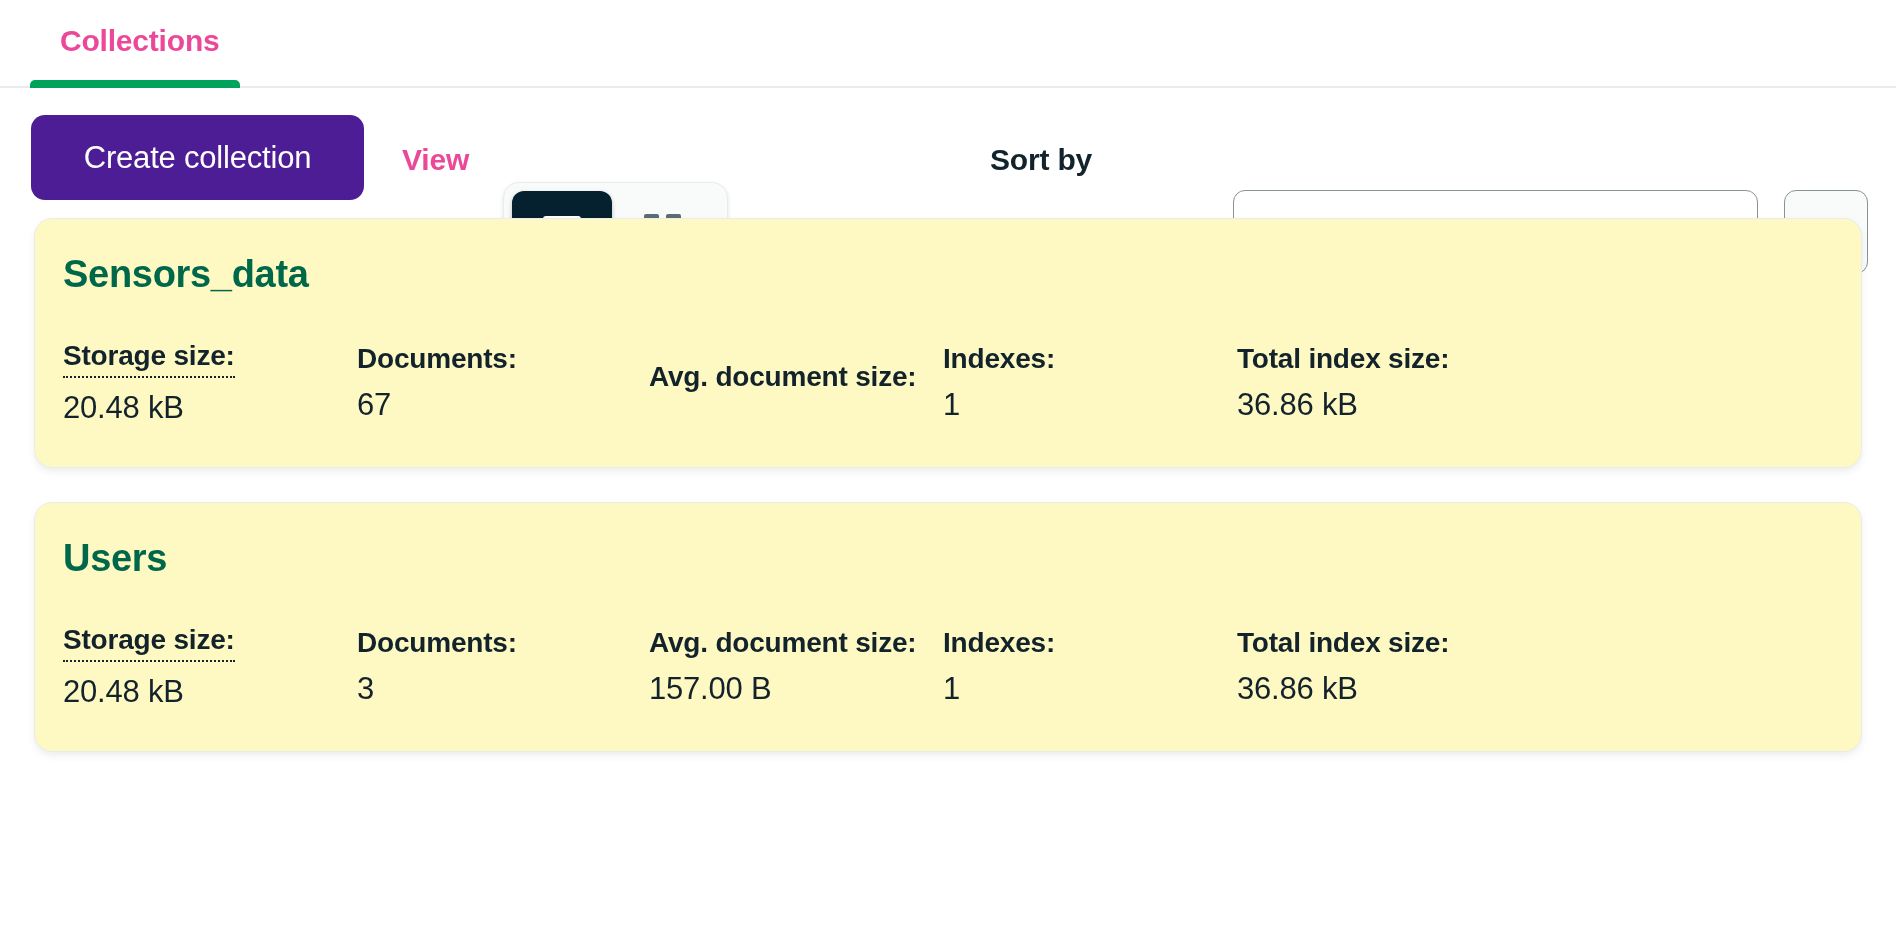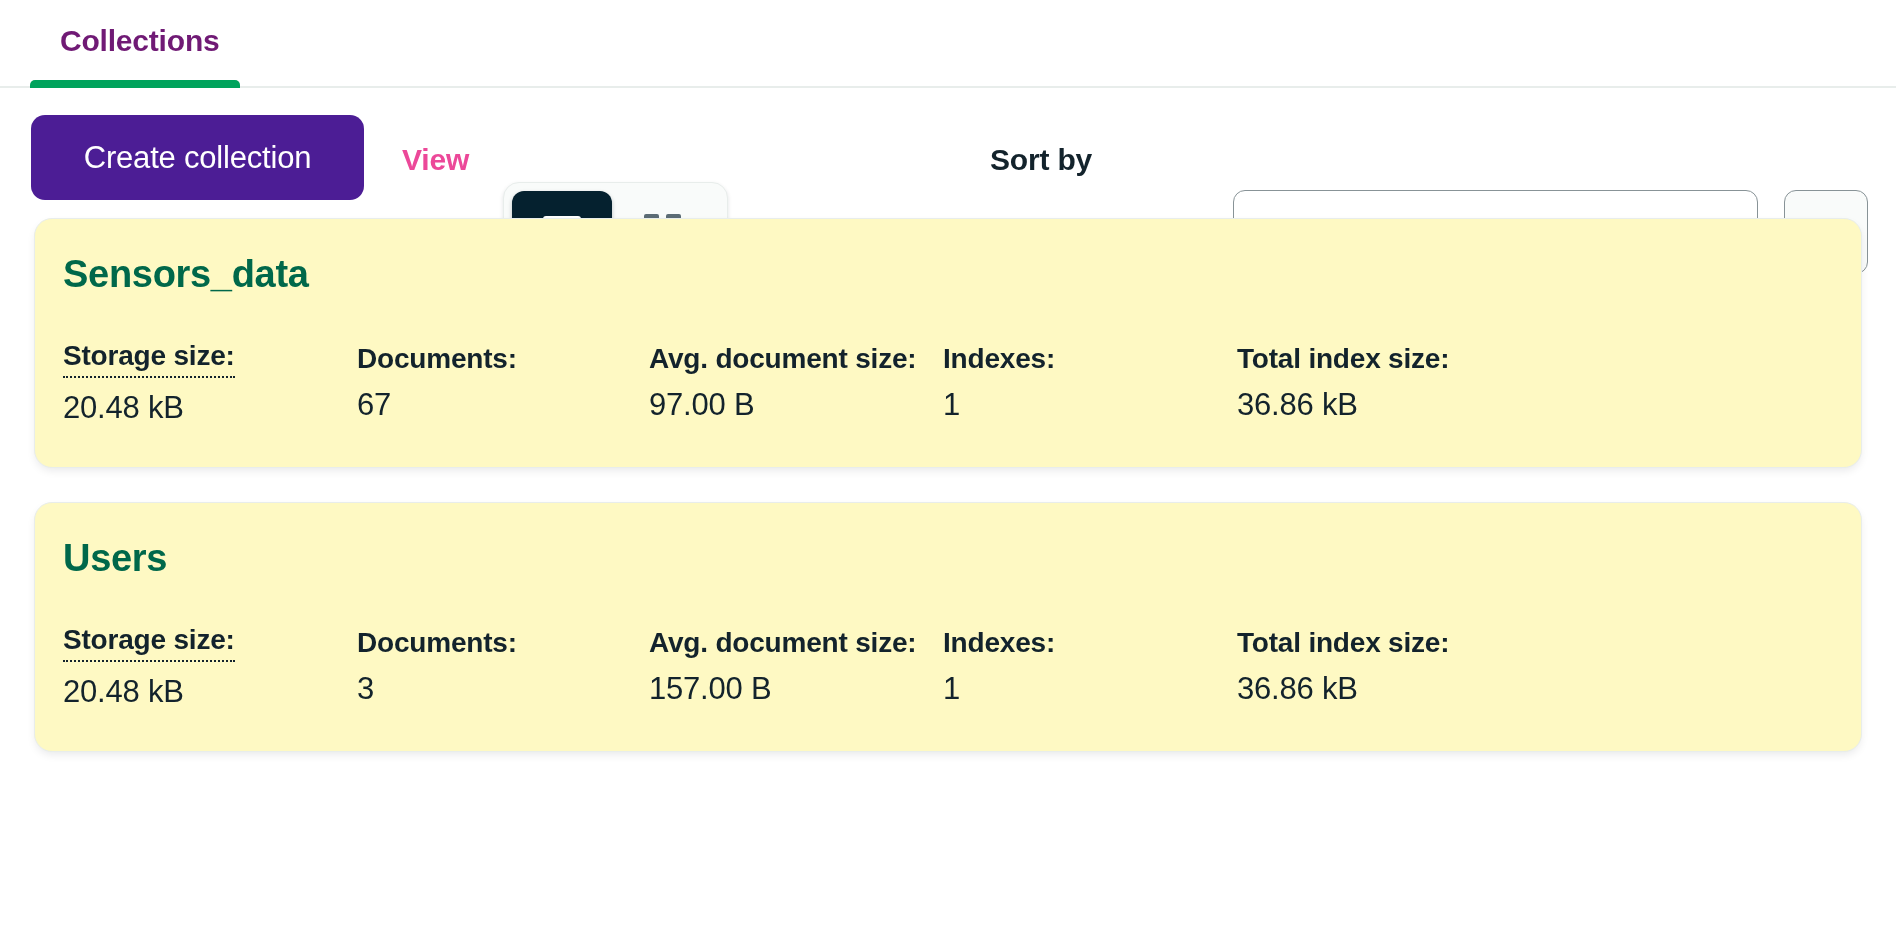--- a/index.html
+++ b/index.html
@@ -29,21 +29,21 @@
     top: 0;
     height: 88px;
     display: flex;
     align-items: flex-start;
     padding-top: 24px;
     box-sizing: border-box;
   }
   .tab-label {
     font-size: 30px;
     font-weight: 700;
-    color: #701a75;
+    color: #ec4899;
     letter-spacing: -0.2px;
     padding: 0 30px;
   }
   .tab-underline {
     position: absolute;
     left: 30px;
     bottom: -2px;
     width: 210px;
     height: 8px;
     background: #00a35c;
@@ -307,21 +307,20 @@
       <div class="stat">
         <div class="stat-label hinted">Storage size:</div>
         <div class="stat-value">20.48 kB</div>
       </div>
       <div class="stat">
         <div class="stat-label">Documents:</div>
         <div class="stat-value">67</div>
       </div>
       <div class="stat">
         <div class="stat-label">Avg. document size:</div>
-        <div class="stat-value">97.00 B</div>
       </div>
       <div class="stat">
         <div class="stat-label">Indexes:</div>
         <div class="stat-value">1</div>
       </div>
       <div class="stat">
         <div class="stat-label">Total index size:</div>
         <div class="stat-value">36.86 kB</div>
       </div>
     </div>

